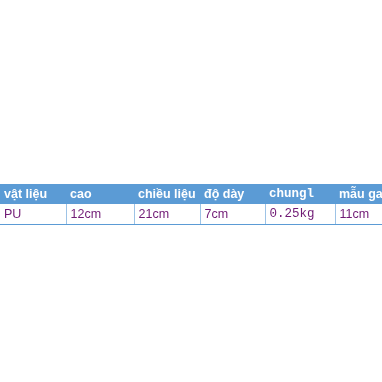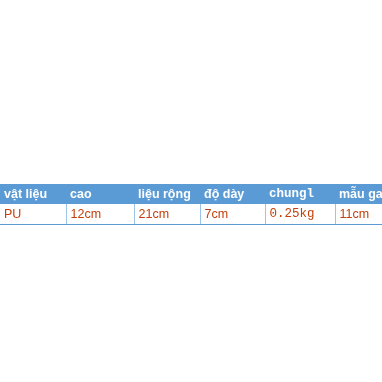--- a/index.html
+++ b/index.html
@@ -58,21 +58,21 @@
     overflow: hidden;
     border: 0;
   }
 
   
   .data-row {
     background: #ffffff;
   }
   .data-cell {
     background: #ffffff;
-    color: #c2410c;
+    color: #701a75;
     font-size: 12.5px;
     font-weight: normal;
     line-height: 20px;
     height: 20px;
     padding: 0 0 0 4px;
     margin: 0;
     text-align: left;
     vertical-align: middle;
     white-space: nowrap;
     overflow: hidden;
@@ -98,21 +98,21 @@
 </head>
 <body>
 
 <div id="canvas">
 
   <table id="spec-table">
     <tbody>
       <tr class="hdr-row">
         <th class="hdr-cell c0">vật liệu</th>
         <th class="hdr-cell c1">cao</th>
-        <th class="hdr-cell c2">liệu rộng</th>
+        <th class="hdr-cell c2">chiều liệu</th>
         <th class="hdr-cell c3">độ dày</th>
         <th class="hdr-cell c4">chungl</th>
         <th class="hdr-cell c5">mẫu ga</th>
       </tr>
       <tr class="data-row">
         <td class="data-cell first c0">PU</td>
         <td class="data-cell c1">12cm</td>
         <td class="data-cell c2">21cm</td>
         <td class="data-cell c3">7cm</td>
         <td class="data-cell c4">0.25kg</td>

